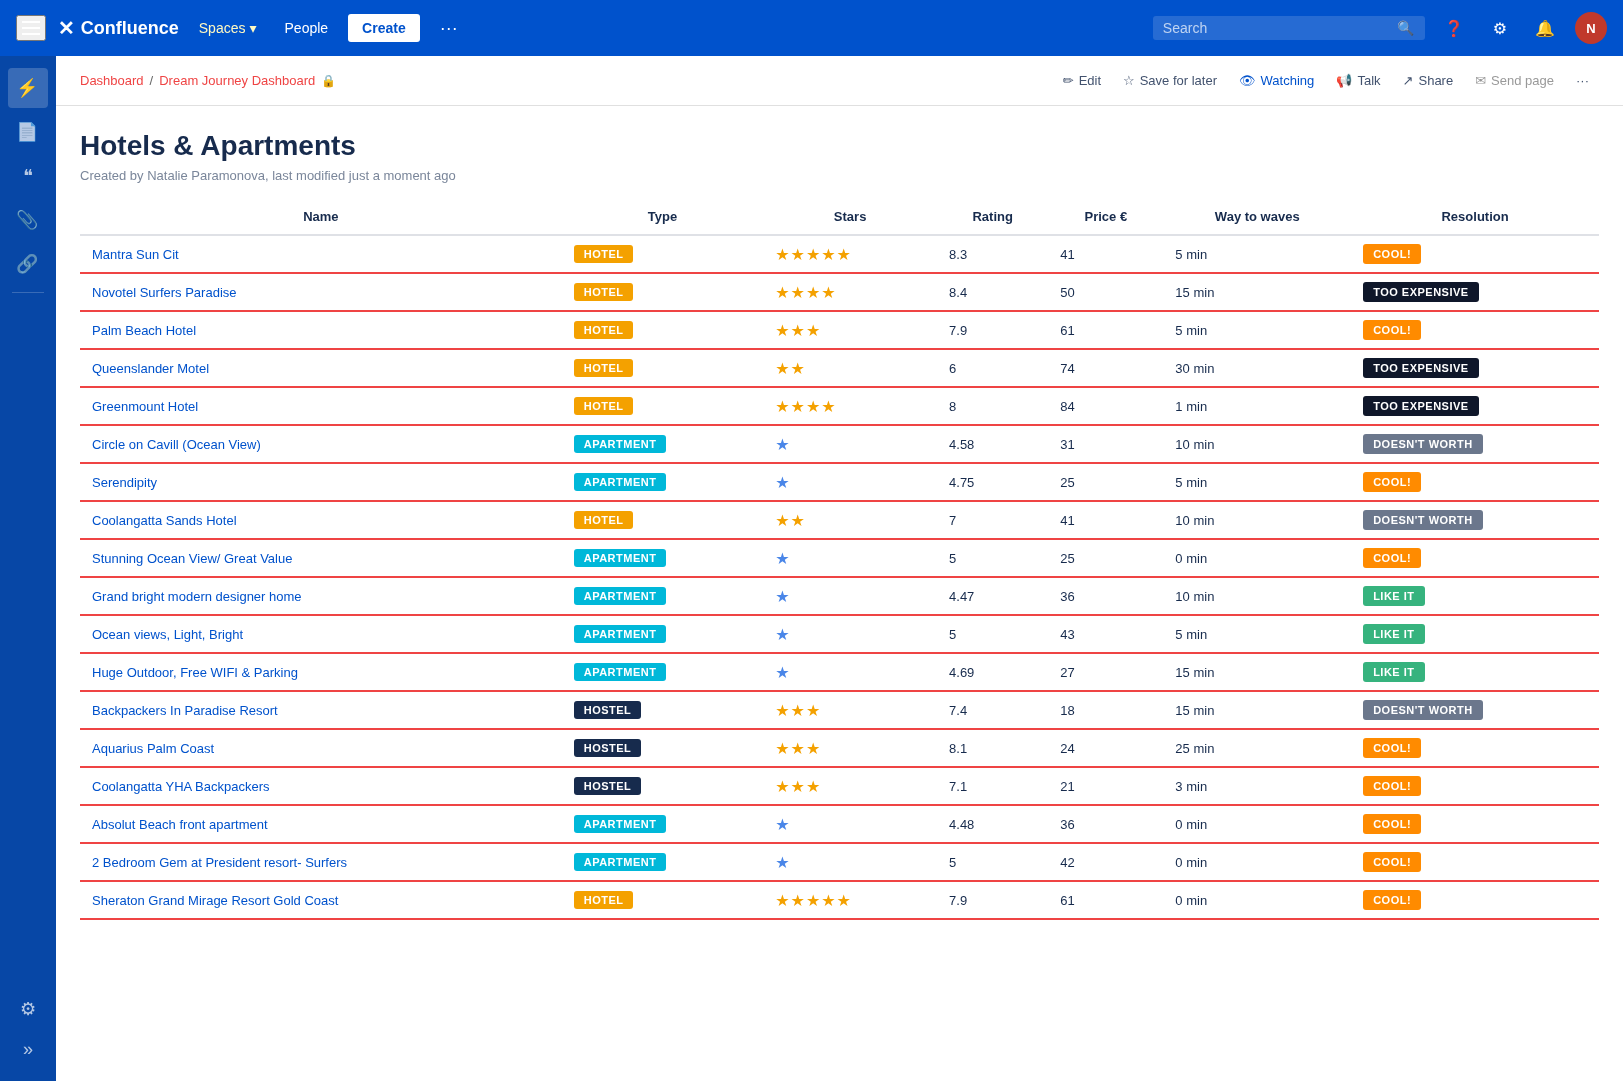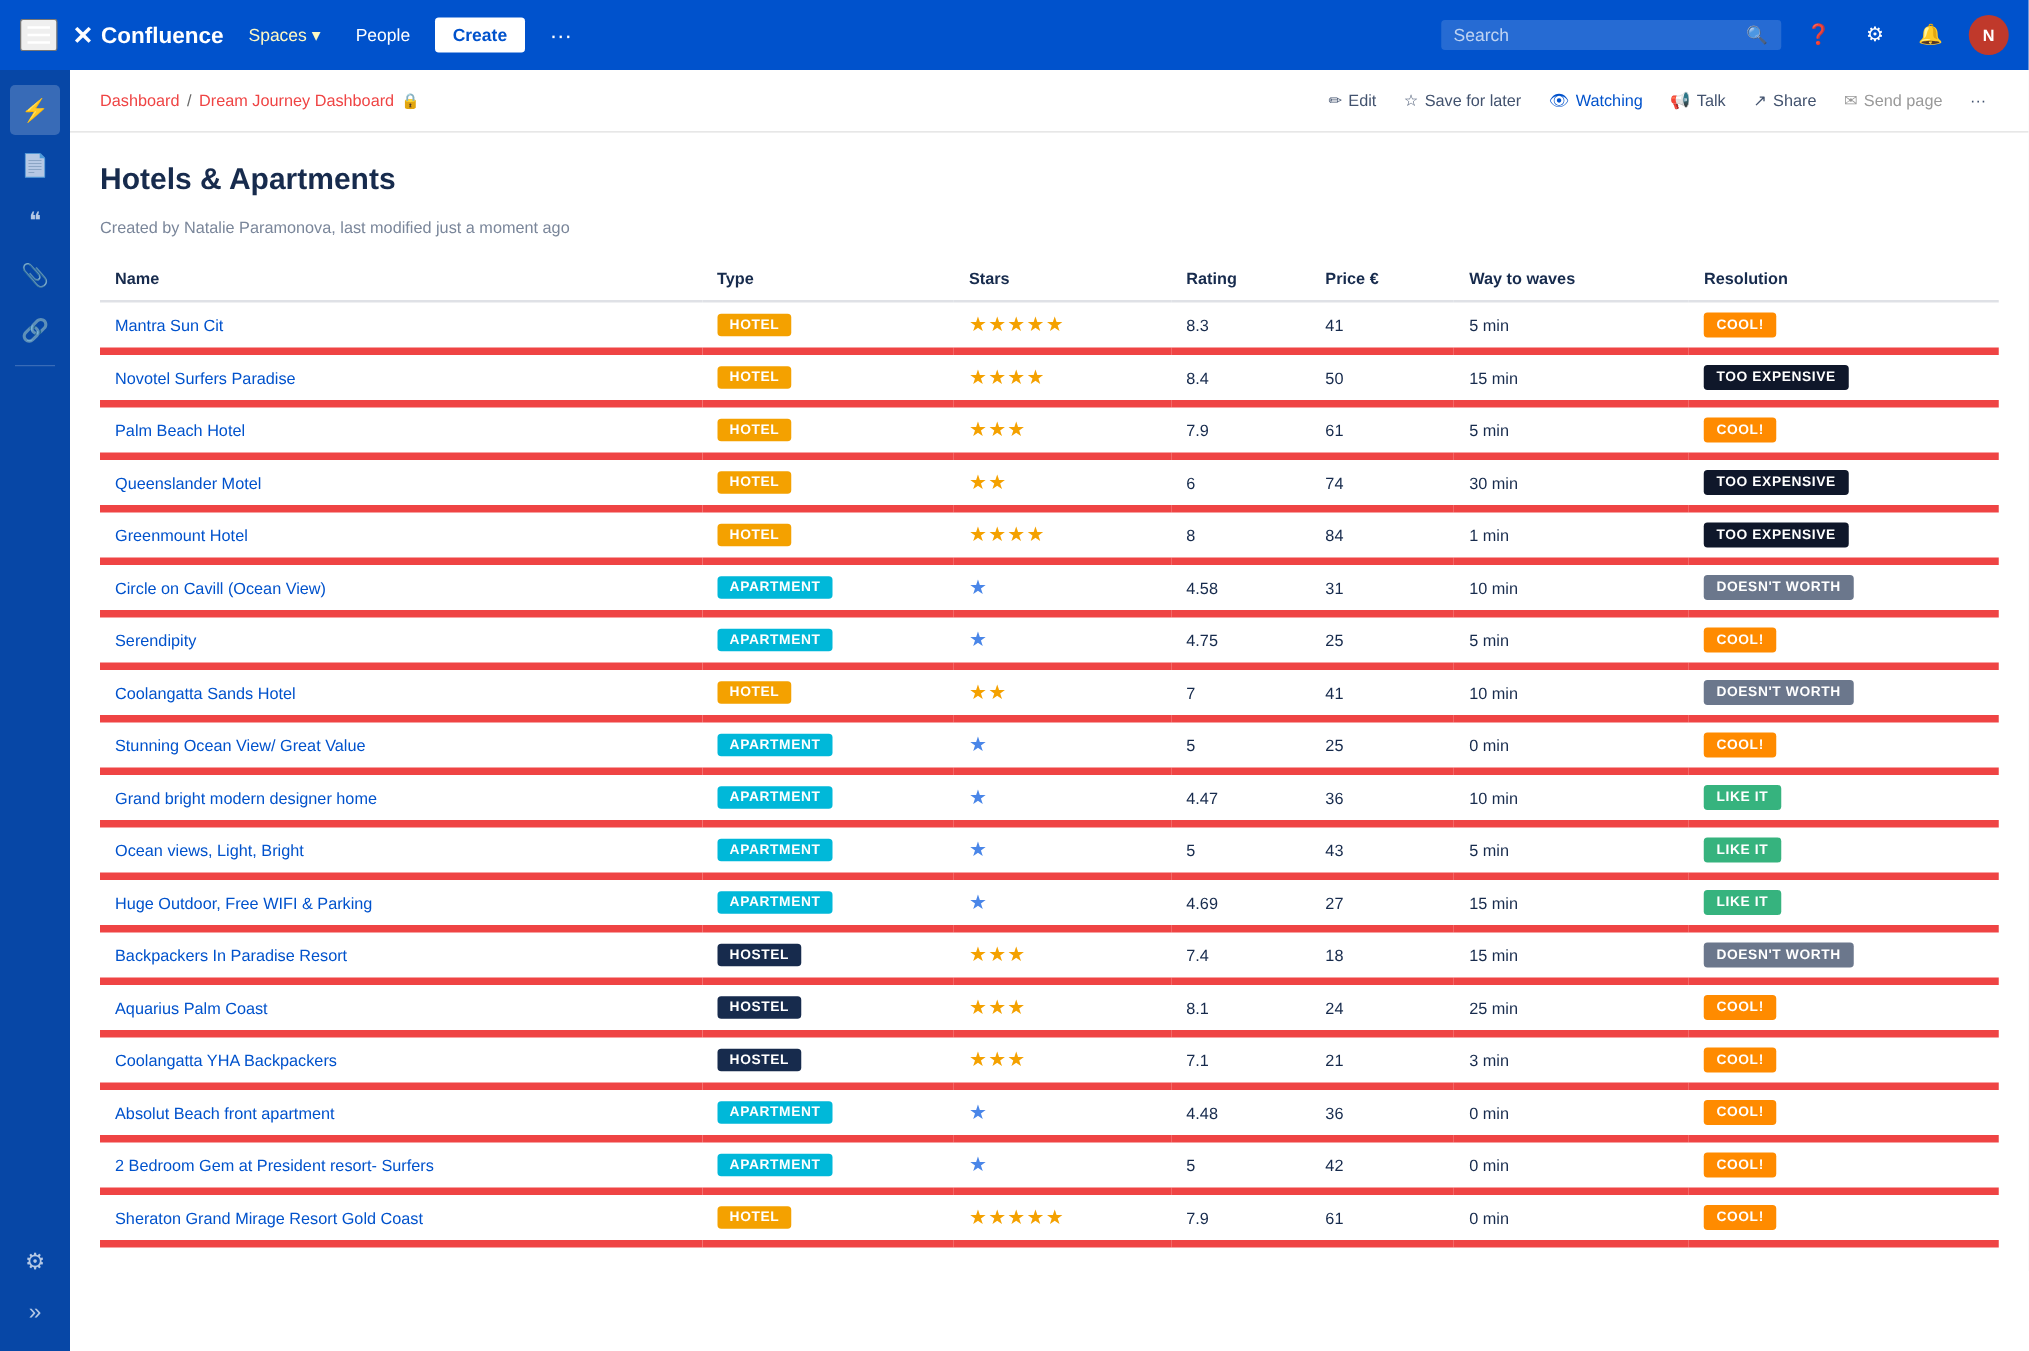--- a/index.html
+++ b/index.html
@@ -93,31 +93,31 @@
     .breadcrumb-lock { font-size: 12px; color: #666; }
     .page-actions { display: flex; align-items: center; gap: 2px; }
     .page-action-btn {
       background: none; border: none; color: #42526e; font-size: 13px; cursor: pointer;
       padding: 5px 10px; border-radius: 3px; display: flex; align-items: center; gap: 5px;
     }
     .page-action-btn.watching { color: #0052cc; }
 
     
     .page-title-area { padding: 24px 24px 16px 24px; }
-    .page-title { font-size: 24px; font-weight: 700; color: #172b4d; margin-bottom: 16px; }
+    .page-title { font-size: 28px; font-weight: 700; color: #172b4d; margin-bottom: 6px; }
     .page-meta { font-size: 13px; color: #7a869a; }
 
     
     .table-container { padding: 0 24px 40px 24px; }
     table { width: 100%; border-collapse: collapse; font-size: 14px; }
     thead th {
-      text-align: left; padding: 10px 12px; font-weight: 600; color: #172b4d;
+      text-align: center; padding: 10px 12px; font-weight: 600; color: #172b4d;
       border-bottom: 2px solid #dfe1e6; background: white; font-size: 13px;
     }
-    tbody tr { border-bottom: 6px solid #ef4444; }
+    tbody tr { border-bottom: 2px solid #ef4444; }
     tbody td { padding: 8px 12px; color: #172b4d; font-size: 13px; vertical-align: middle; }
     td.name-cell a { color: #0052cc; text-decoration: none; font-size: 13px; }
 
     
     .badge {
       display: inline-block; padding: 3px 10px; border-radius: 3px;
       font-size: 11px; font-weight: 700; color: white; text-transform: uppercase; letter-spacing: 0.5px;
       white-space: nowrap;
     }
     .badge-hotel { background: #f4a100; }

